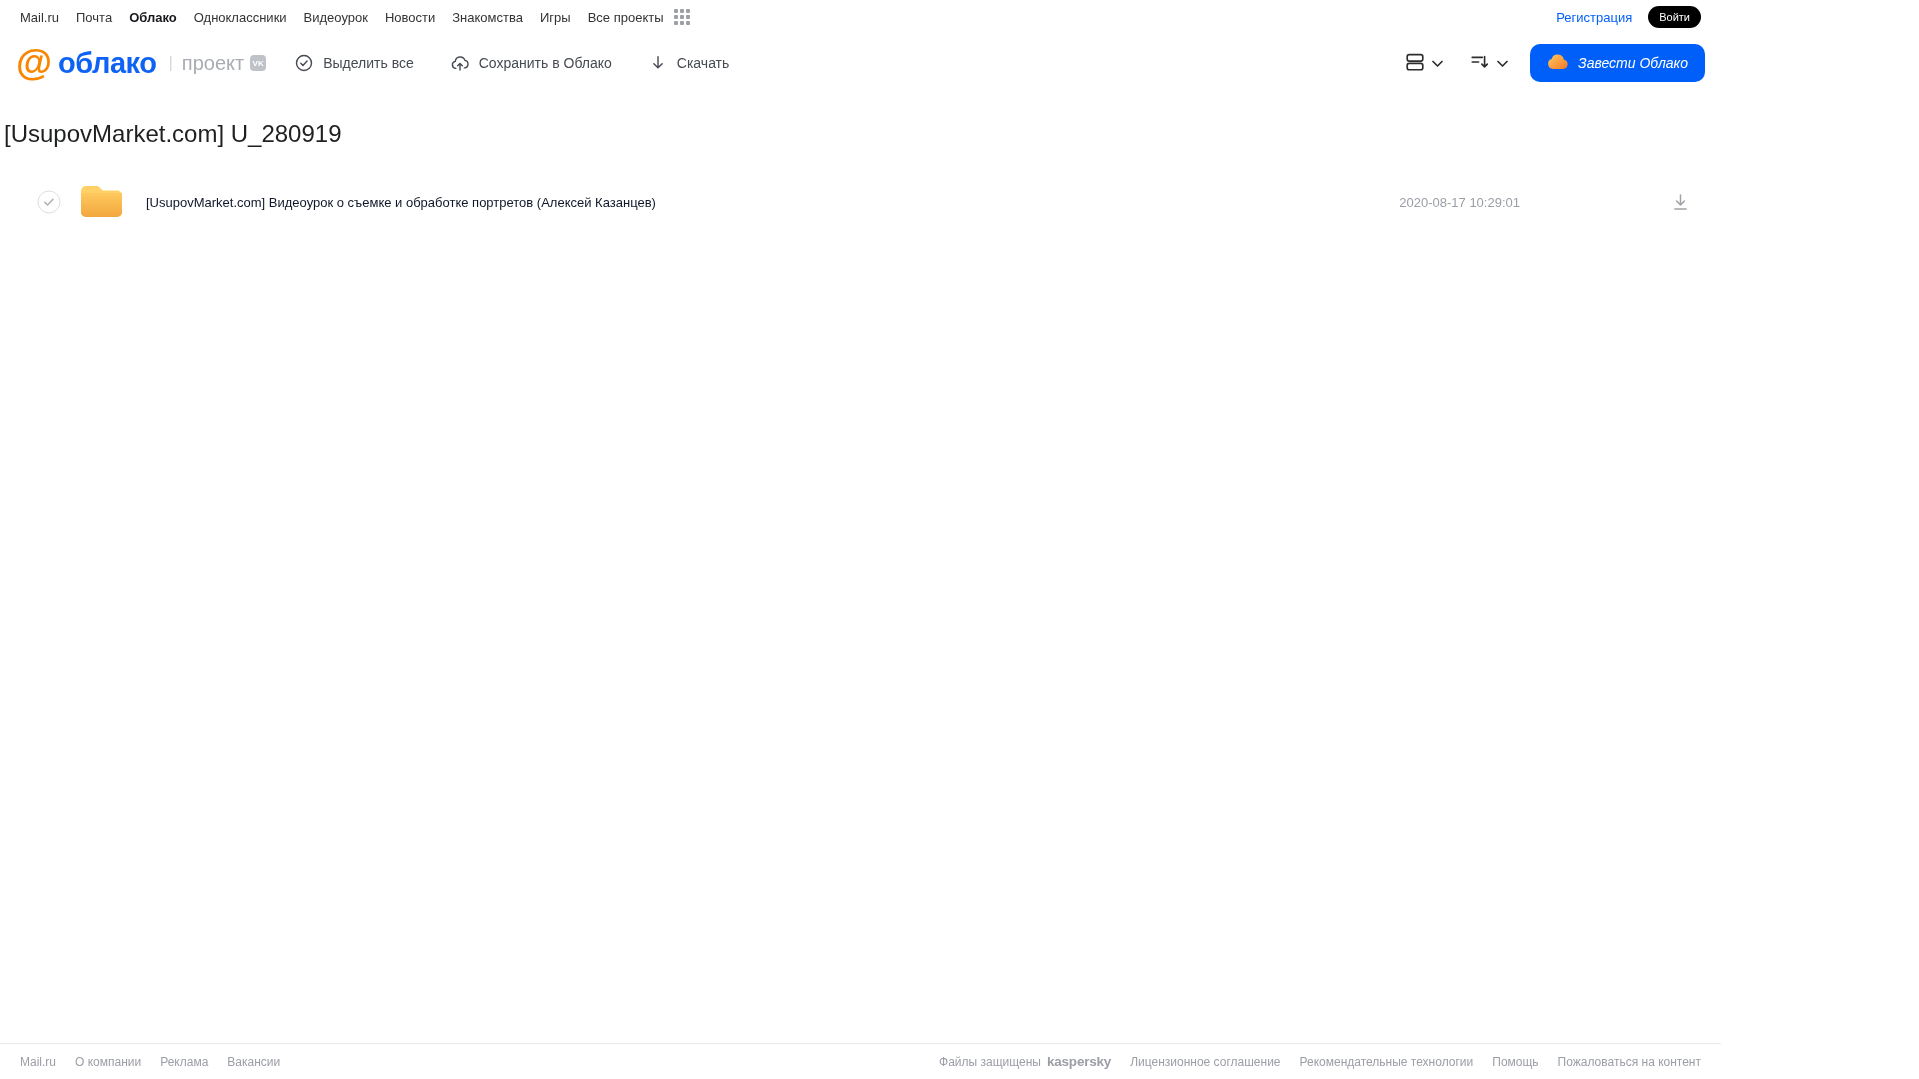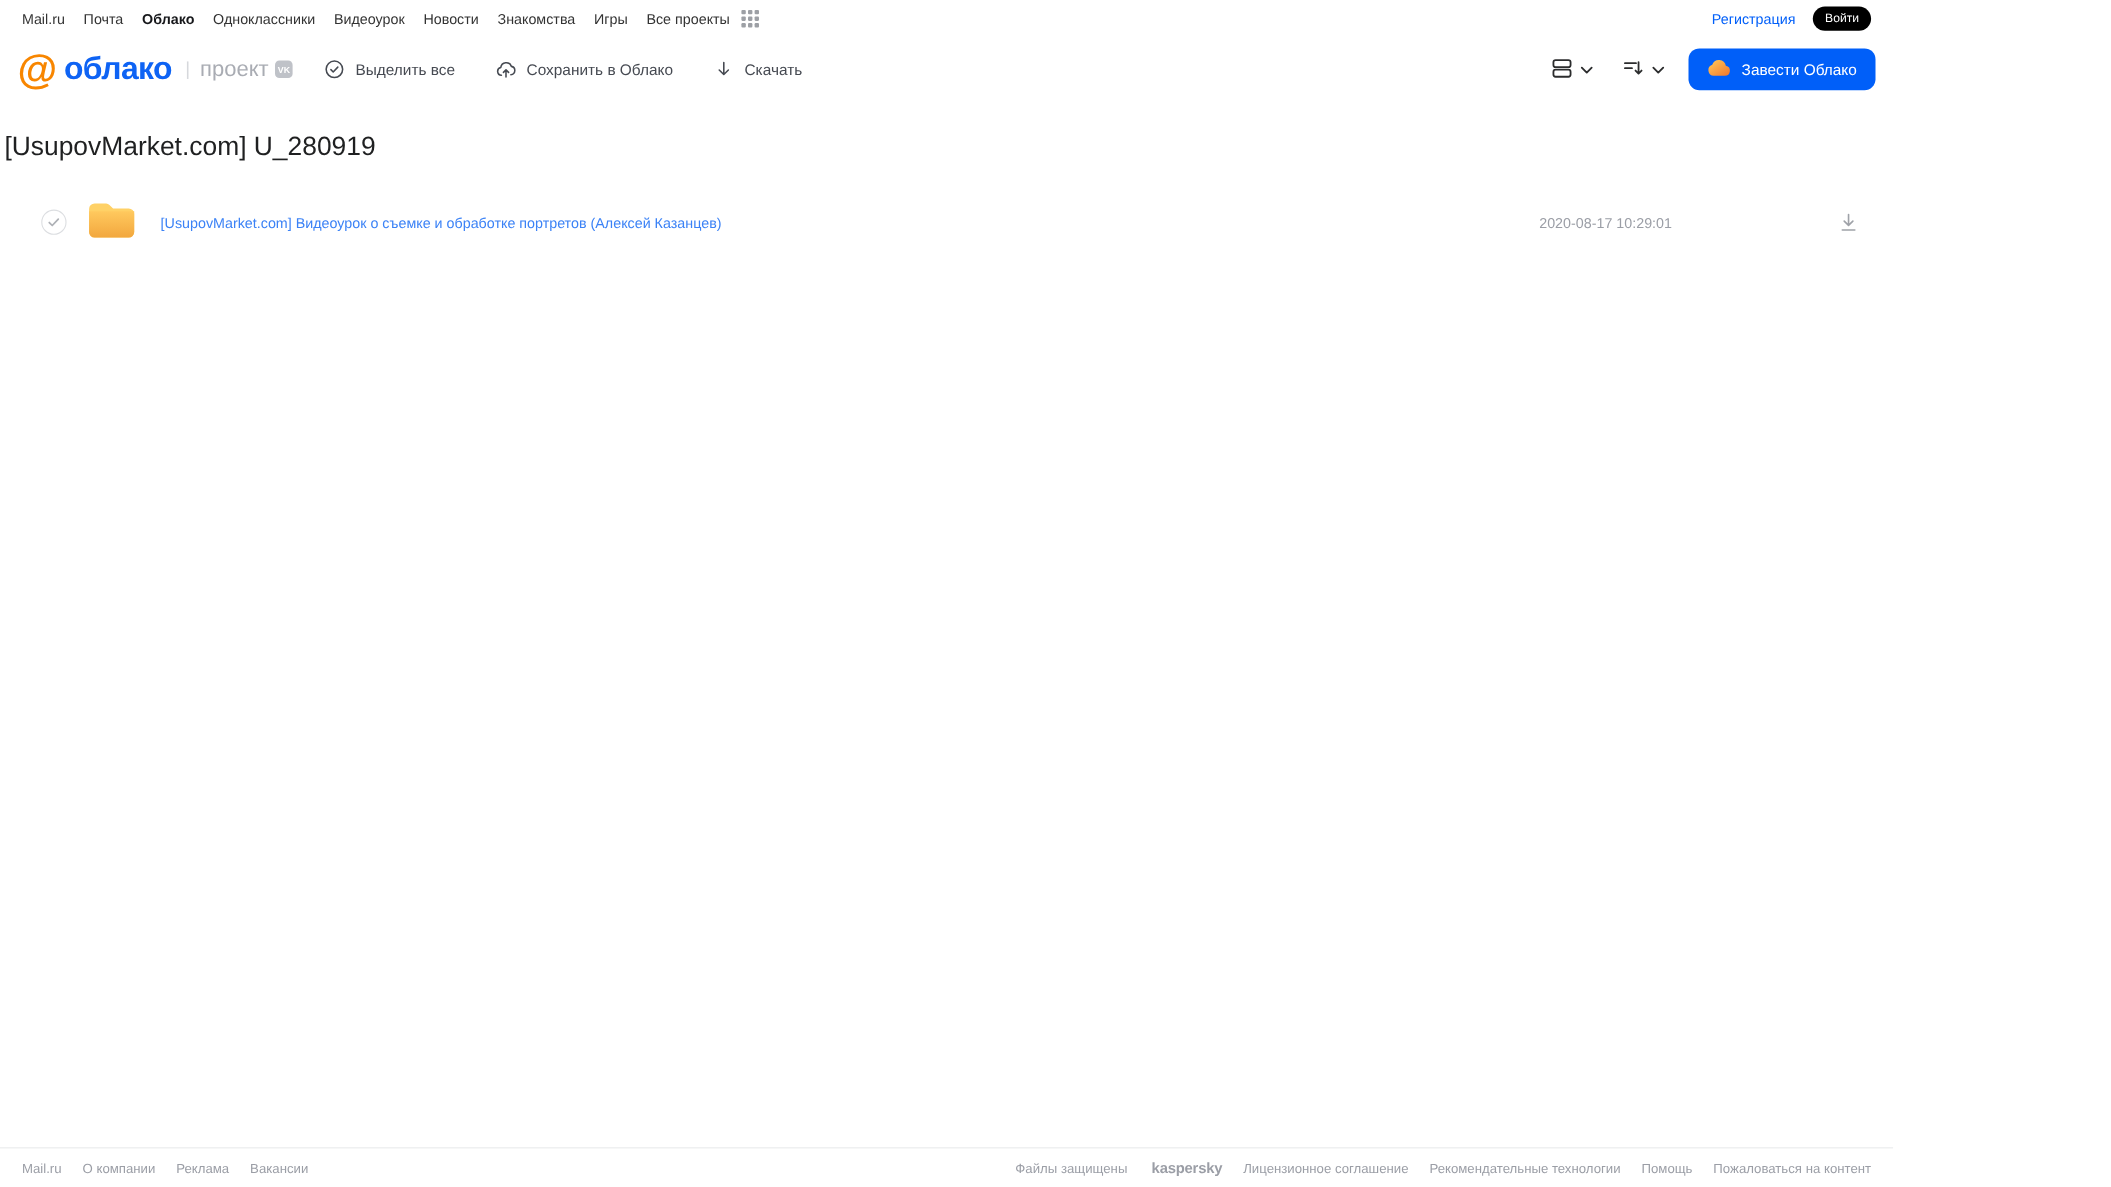--- a/index.html
+++ b/index.html
@@ -36,40 +36,40 @@
   .toolbar { display:flex; align-items:center; gap:36px; margin-left:28px; }
   .tool-btn { display:flex; align-items:center; gap:9px; background:none; border:none; cursor:pointer;
               font-family:inherit; font-size:14px; color:#464a52; }
   .tool-btn svg { display:block; }
 
   .header-right { margin-left:auto; display:flex; align-items:center; }
   .icon-ctrl { display:flex; align-items:center; gap:6px; background:none; border:none; cursor:pointer; padding:0; }
   .icon-ctrl + .icon-ctrl { margin-left:26px; }
   .cta-btn { margin-left:22px; display:flex; align-items:center; gap:9px; background:#005ff9; color:#fff;
              border:none; border-radius:10px; height:38px; padding:0 17px; font-size:14px; cursor:pointer;
-             font-family:inherit; }
+             font-family:inherit;font-style:italic; }
 
   
   .content { flex:1; }
   .page-title { font-size:24px; font-weight:400; color:#1f2021; margin:28px 0 0 4px; }
 
   .file-row { display:flex; align-items:center; height:46px; margin-top:31px; padding:0 30px 0 37px; cursor:pointer; }
   .row-check { width:24px; height:24px; flex-shrink:0; cursor:pointer; }
   .folder-ico { margin-left:19px; flex-shrink:0; }
-  .file-name { margin-left:23px; font-size:13px; color:#3b82f6; text-decoration:none; flex:1; cursor:pointer; }
+  .file-name { margin-left:23px; font-size:13px; color:#0f172a; text-decoration:none; flex:1; cursor:pointer; }
   .file-date { font-size:13px; color:#9b9ea6; margin-right:150px; white-space:nowrap; }
   .row-dl { background:none; border:none; cursor:pointer; padding:0; display:flex; }
 
   
   .footer { height:36px; border-top:1px solid #e9eaec; display:flex; align-items:center;
             padding:0 20px; flex-shrink:0; font-size:12px; color:#9b9ea6; }
   .footer a { color:#9b9ea6; text-decoration:none; cursor:pointer; }
   .footer-left { display:flex; align-items:center; gap:19px; }
   .footer-right { margin-left:auto; display:flex; align-items:center; gap:19px; }
-  .protected { display:flex; align-items:center; gap:22px; }
+  .protected { display:flex; align-items:center; gap:6px; }
   .kaspersky { color:#009a82; font-weight:bold; font-size:13.5px; letter-spacing:-0.2px; text-decoration:none; cursor:pointer; }
 </style>
 </head>
 <body>
 
 <div class="viewport">
 
   <div class="topbar">
     <nav class="topbar-links">
       <a>Mail.ru</a>

